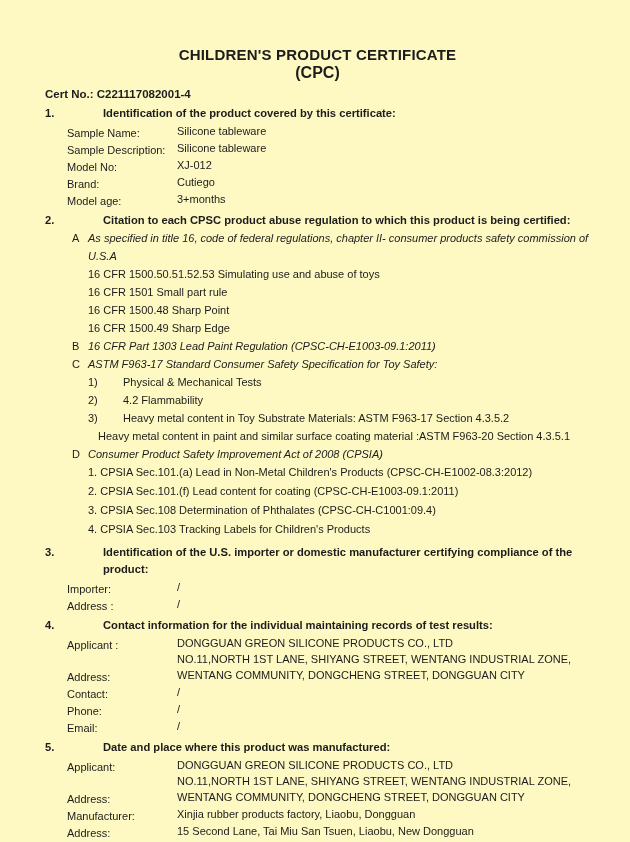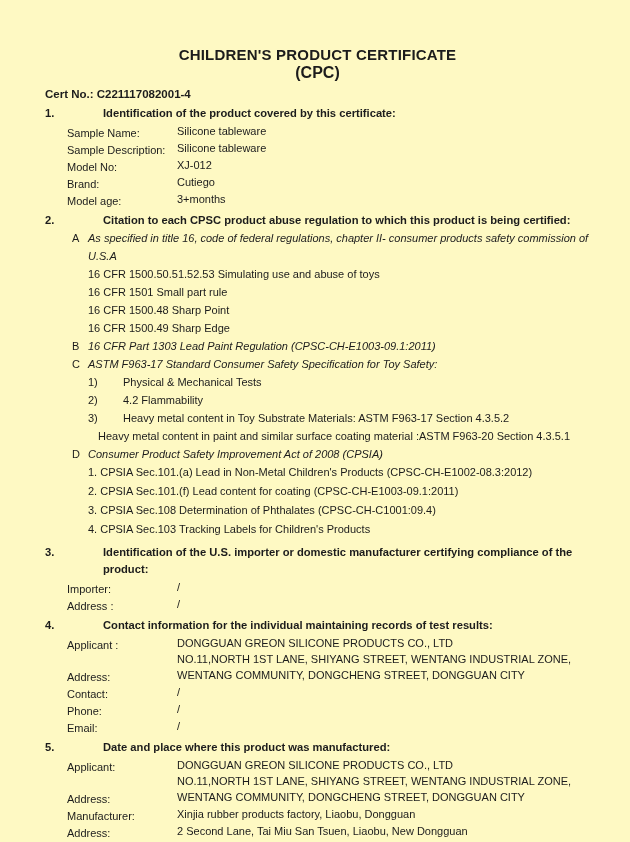--- a/index.html
+++ b/index.html
@@ -186,21 +186,21 @@
     <div class="row">
       <span class="lbl">Address:</span>
       <span class="val">NO.11,NORTH 1ST LANE, SHIYANG STREET, WENTANG INDUSTRIAL ZONE, WENTANG COMMUNITY, DONGCHENG STREET, DONGGUAN CITY</span>
     </div>
     <div class="row">
       <span class="lbl">Manufacturer:</span>
       <span class="val">Xinjia rubber products factory, Liaobu, Dongguan</span>
     </div>
     <div class="row">
       <span class="lbl">Address:</span>
-      <span class="val">2 Second Lane, Tai Miu San Tsuen, Liaobu, New Dongguan</span>
+      <span class="val">15 Second Lane, Tai Miu San Tsuen, Liaobu, New Dongguan</span>
     </div>
     <div class="row">
       <span class="lbl">Manufacture Date:</span>
       <span class="val">2022-11-15</span>
     </div>
   </div>
 
 </div>
 
 </body></html>

